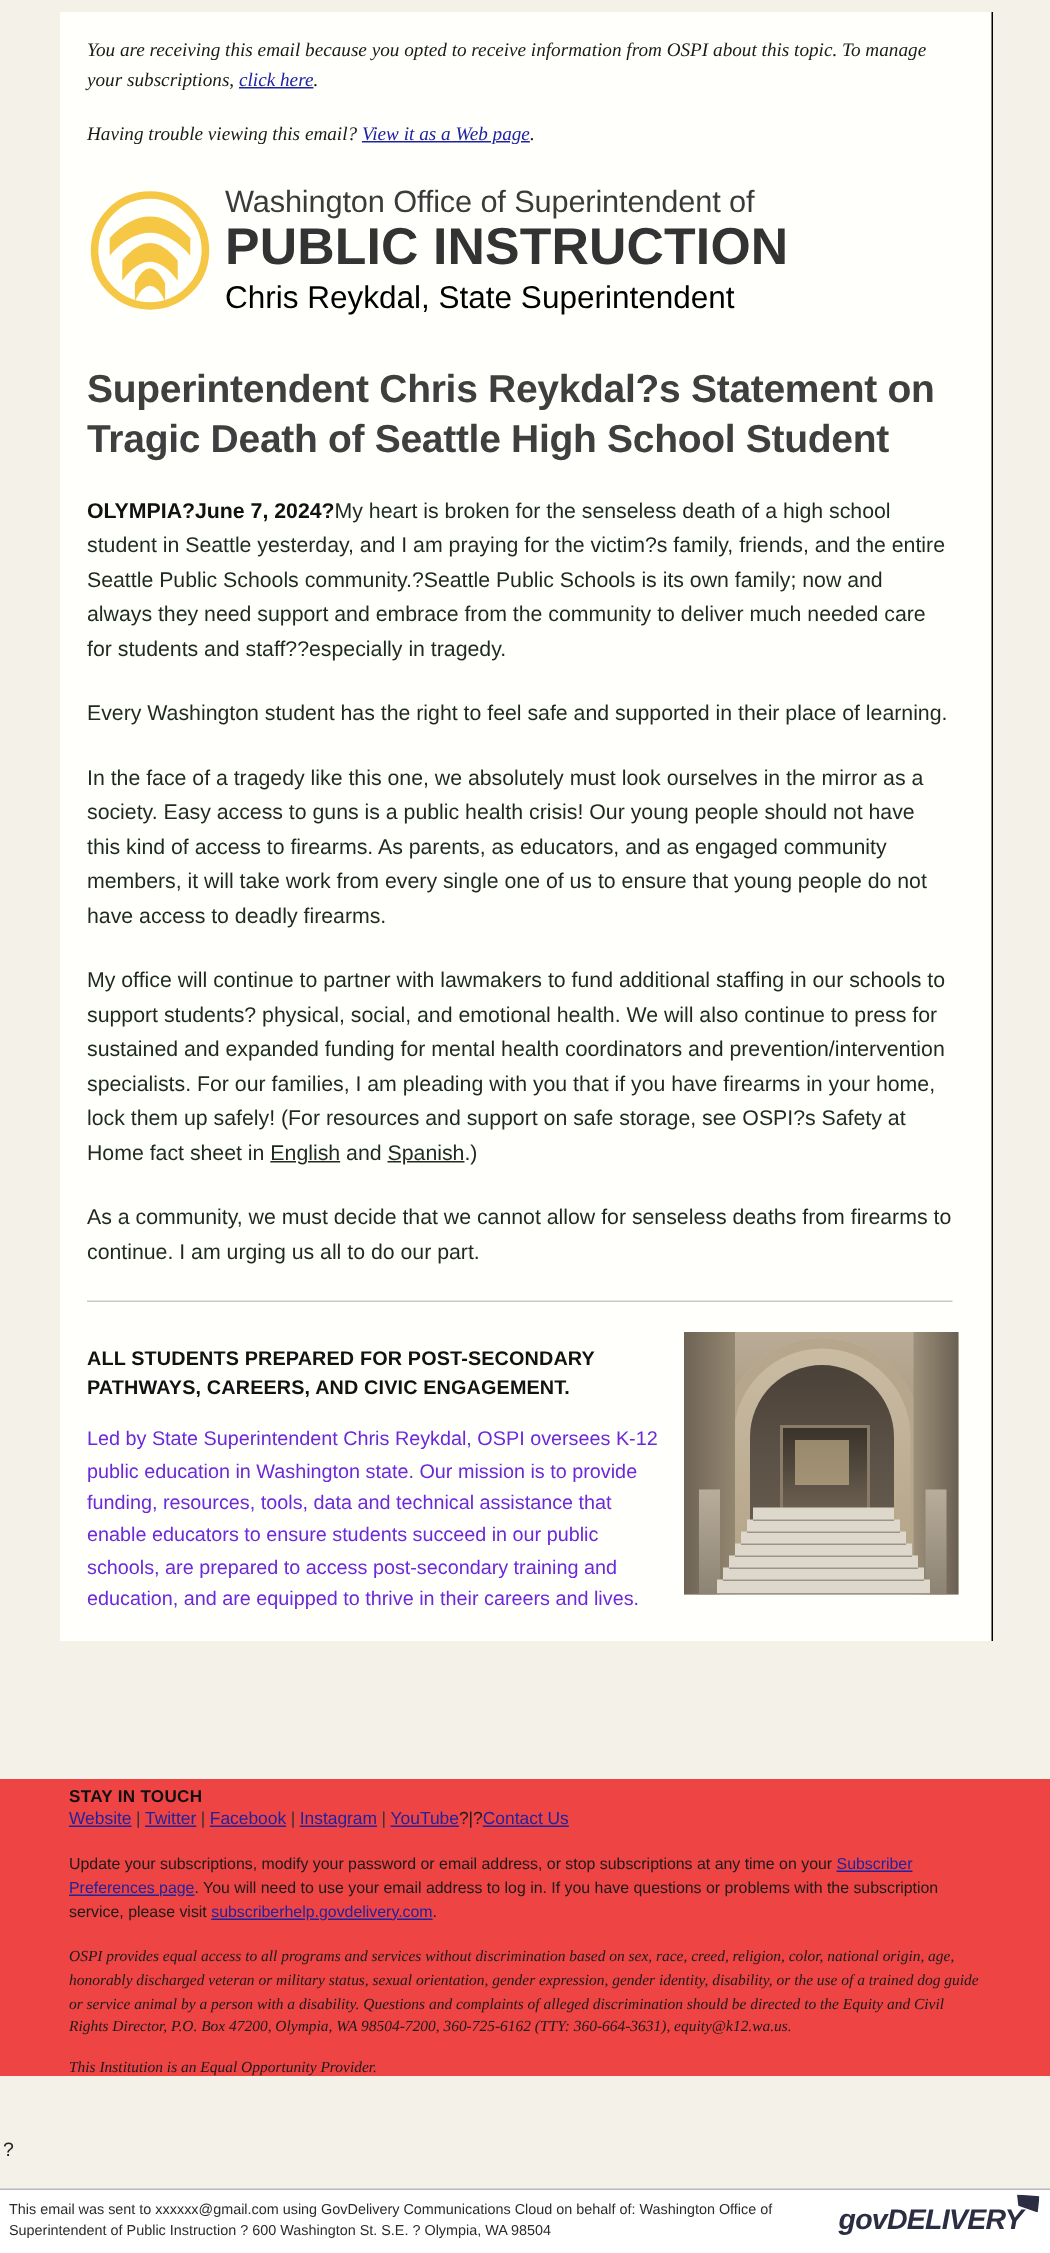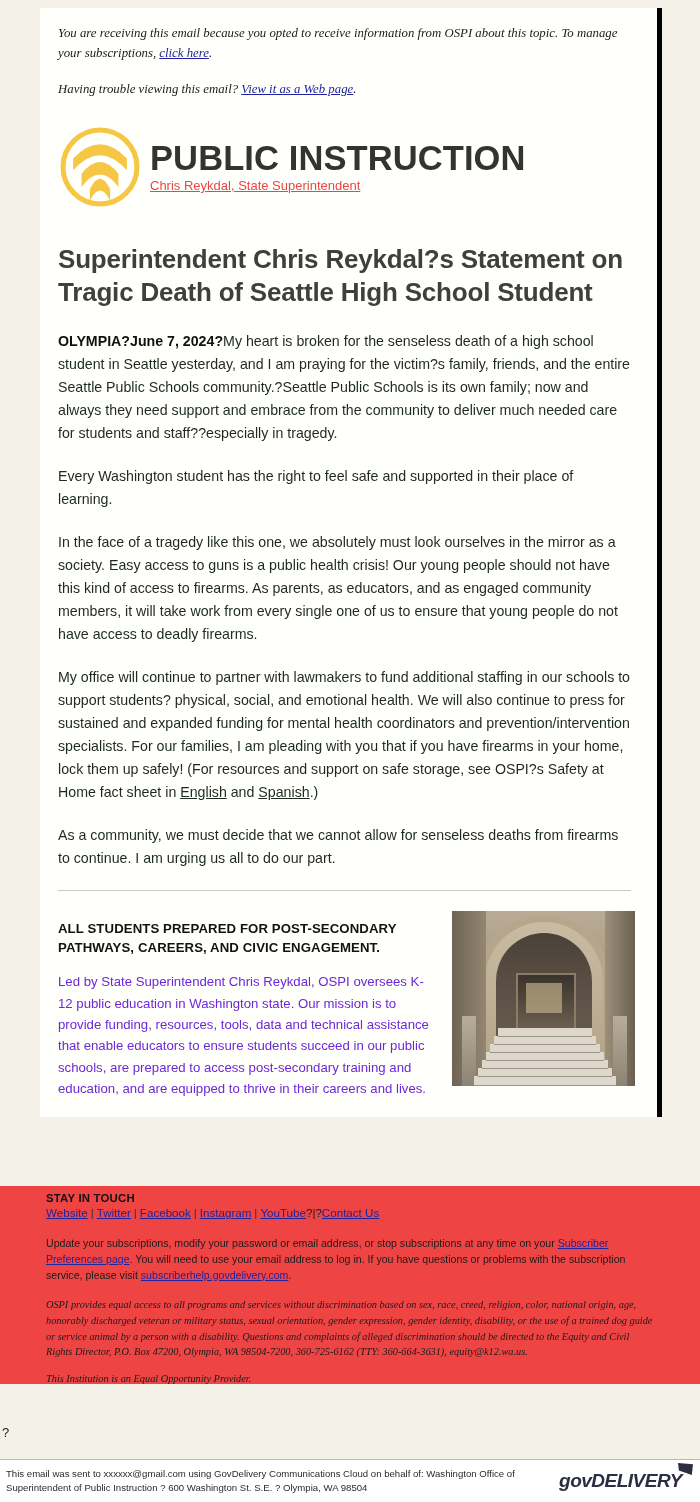--- a/index.html
+++ b/index.html
@@ -22,21 +22,21 @@
   }
 
   
   .email-card {
     position: absolute;
     left: 40px;
     top: 8px;
     width: 622px;
     background: #fffffc;
     box-sizing: border-box;
-    border-right: 5px solid #000000;
+    border-right: 1px solid #000000;
     padding: 0;
   }
 
   .preheader {
     padding: 16px 18px 6px 18px;
     font-family: "Liberation Serif", serif;
     font-style: italic;
     font-size: 12.8px;
     line-height: 1.55;
     color: #1a1a1a;
@@ -73,25 +73,24 @@
   }
   .wm-line2 {
     font-size: 34.5px;
     font-weight: bold;
     color: #333333;
     letter-spacing: 0.1px;
     line-height: 1.1;
     white-space: nowrap;
   }
   .wm-line3 {
-    font-size: 13px;
-    color: #ef4444;
+    font-size: 21px;
+    color: #000000;
     line-height: 1.3;
     white-space: nowrap;
-    text-decoration: underline;
   }
 
   
   .article { padding: 6px 26px 0 18px; }
   .headline {
     font-size: 26px;
     font-weight: bold;
     color: #3f3f3f;
     line-height: 1.24;
     margin: 8px 0 22px 0;
@@ -300,20 +299,21 @@
     <div class="masthead">
       <div class="logo-mark">
         <svg width="84" height="84" viewBox="0 0 100 100" aria-hidden="true">
           <circle cx="50" cy="50" r="44" fill="none" stroke="#F6C745" stroke-width="6"></circle>
           <path d="M18 40 Q50 6 82 40 L82 54 Q50 18 18 54 Z" fill="#F6C745"></path>
           <path d="M28 58 Q50 30 72 58 L72 74 Q50 44 28 74 Z" fill="#F6C745"></path>
           <path d="M38 76 Q50 52 62 76 L62 90 Q50 66 38 90 Z" fill="#F6C745"></path>
         </svg>
       </div>
       <div class="wordmark">
+        <div class="wm-line1">Washington Office of Superintendent of</div>
         <div class="wm-line2">PUBLIC INSTRUCTION</div>
         <div class="wm-line3">Chris Reykdal, State Superintendent</div>
       </div>
     </div>
 
     <div class="article">
       <h1 class="headline">Superintendent Chris Reykdal?s Statement on Tragic Death of Seattle High School Student</h1>
 
       <p class="body-p"><b>OLYMPIA?June 7, 2024?</b><span>My heart is broken for the senseless death of a high school student in Seattle yesterday, and I am praying for the victim?s family, friends, and the entire Seattle Public Schools community.?Seattle Public Schools is its own family; now and always they need support and embrace from the community to deliver much needed care for students and staff??especially in tragedy.</span></p>
 

